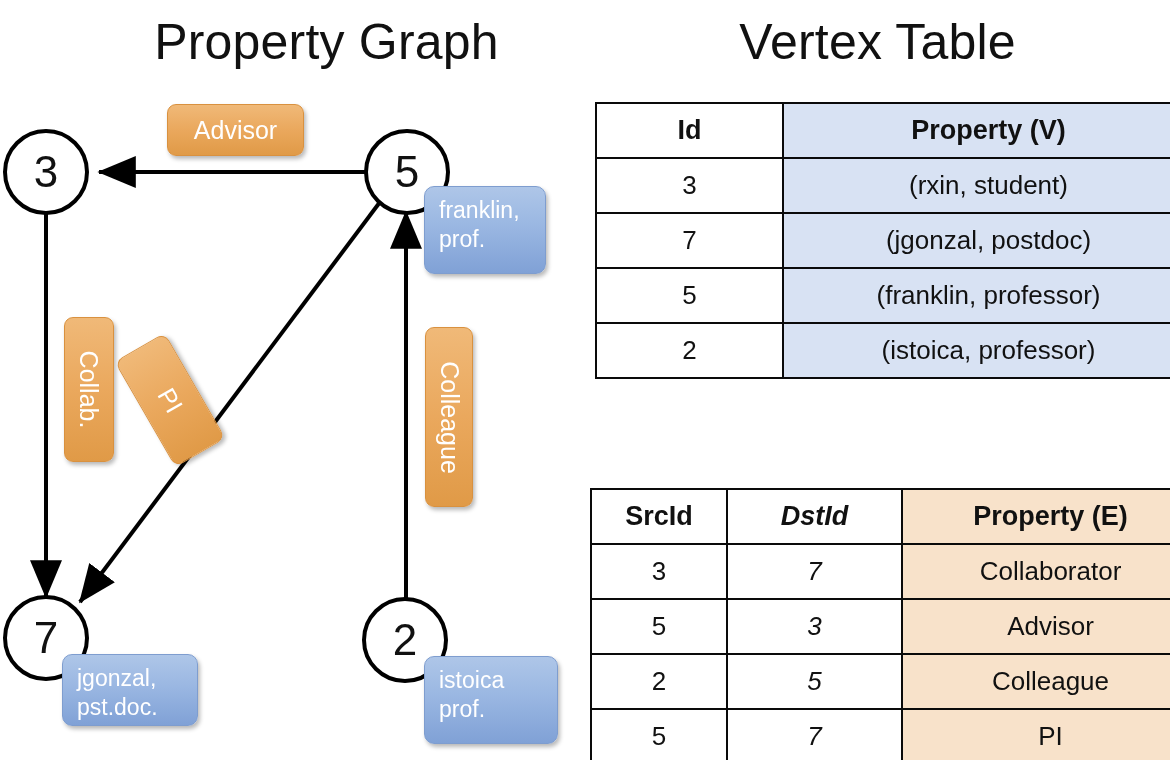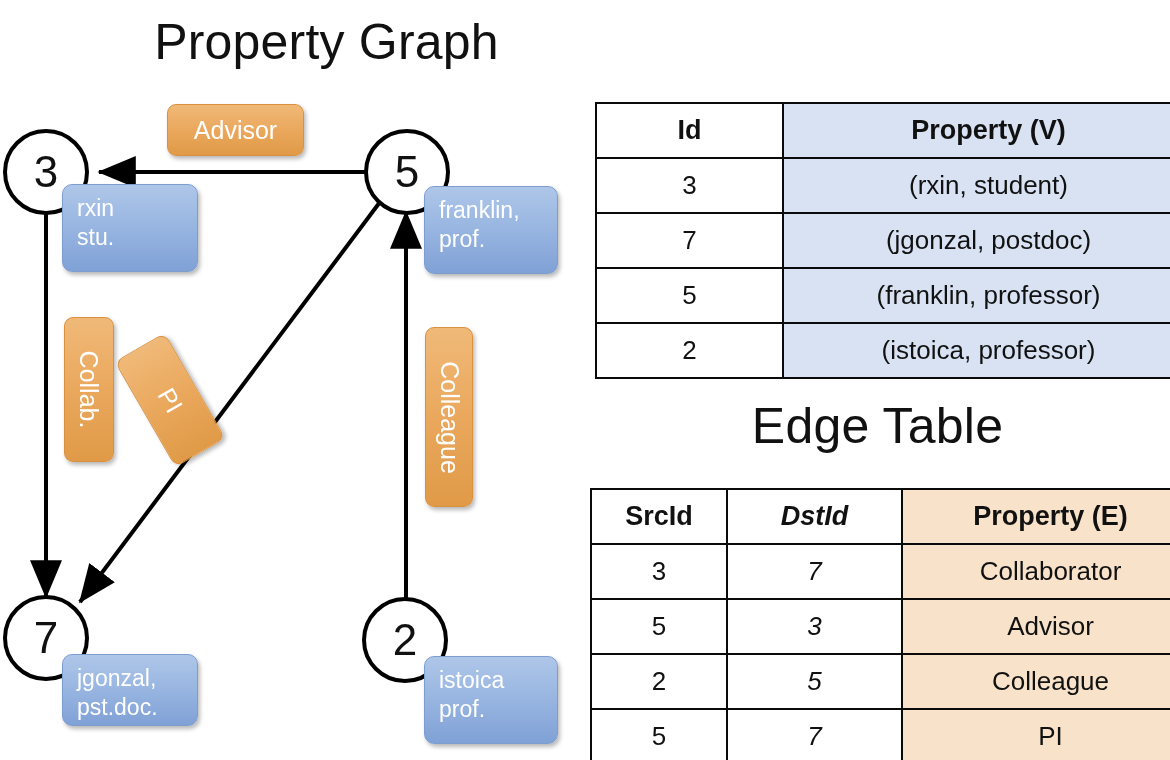--- a/index.html
+++ b/index.html
@@ -125,22 +125,22 @@
   #edge-table .col-dst  { width: 175px; background:#ffffff;font-style:italic; }
   #edge-table .col-prop { background:#f8e2ca; }
 </style>
 </head>
 <body>
 
 <div id="root">
 
   <div class="big-title" id="title-property-graph">Property Graph</div>
 
-
-  <div class="big-title" id="title-edge-table">Edge Table</div>
+  <div class="big-title" id="title-vertex-table">Vertex Table</div>
+
 
   <div id="graph-area">
 
     <svg id="graph-svg" width="585" height="676">
       <defs>
         <marker id="ah" markerWidth="12" markerHeight="12" refX="9.2" refY="4" orient="auto" markerUnits="strokeWidth">
           <path d="M0,0 L9.6,4 L0,8 z" fill="#000"></path>
         </marker>
       </defs>
 
@@ -159,26 +159,22 @@
     <div class="node-circle" style="left:364px; top:45px;">
       <span>5</span>
     </div>
     <div class="node-circle" style="left:3px;   top:511px;">
       <span>7</span>
     </div>
     <div class="node-circle" style="left:362px; top:513px;">
       <span>2</span>
     </div>
 
-    <div class="prop-box" style="left:62px;  top:100px; width:136px; height:88px;">
-      <div>rxin</div>
-      <div>stu.</div>
-    </div>
-
-    <div class="prop-box" style="left:424px; top:102px; width:134px; height:88px;">
+
+    <div class="prop-box" style="left:424px; top:102px; width:122px; height:88px;">
       <div>franklin,</div>
       <div>prof.</div>
     </div>
 
     <div class="prop-box" style="left:62px;  top:570px; width:136px; height:72px;">
       <div>jgonzal,</div>
       <div>pst.doc.</div>
     </div>
 
     <div class="prop-box" style="left:424px; top:572px; width:134px; height:88px;">

